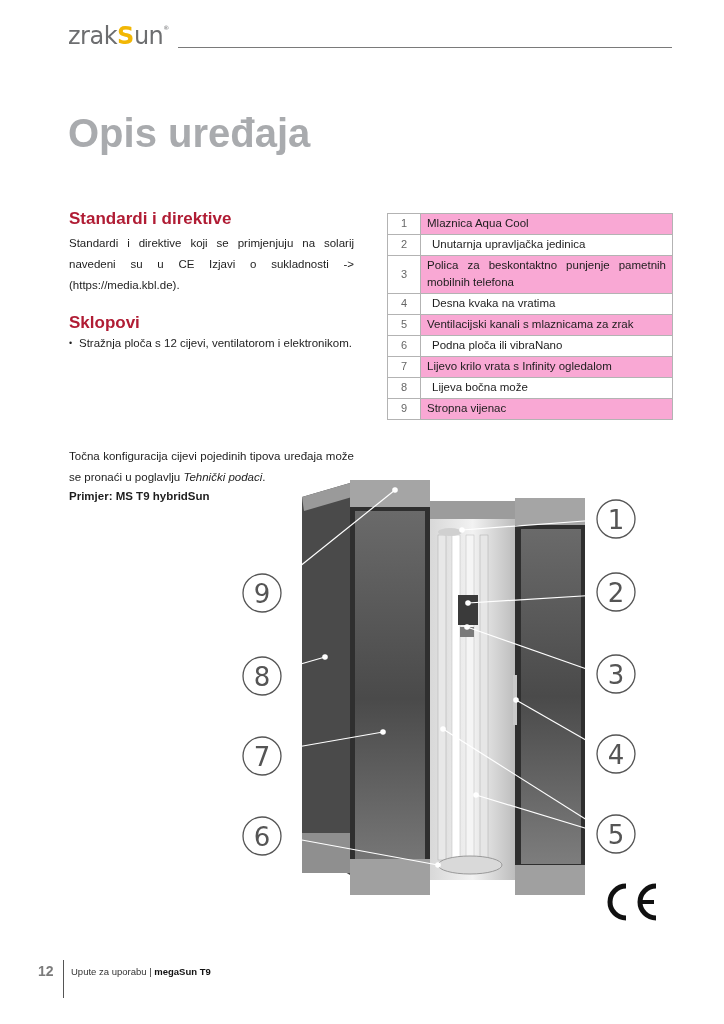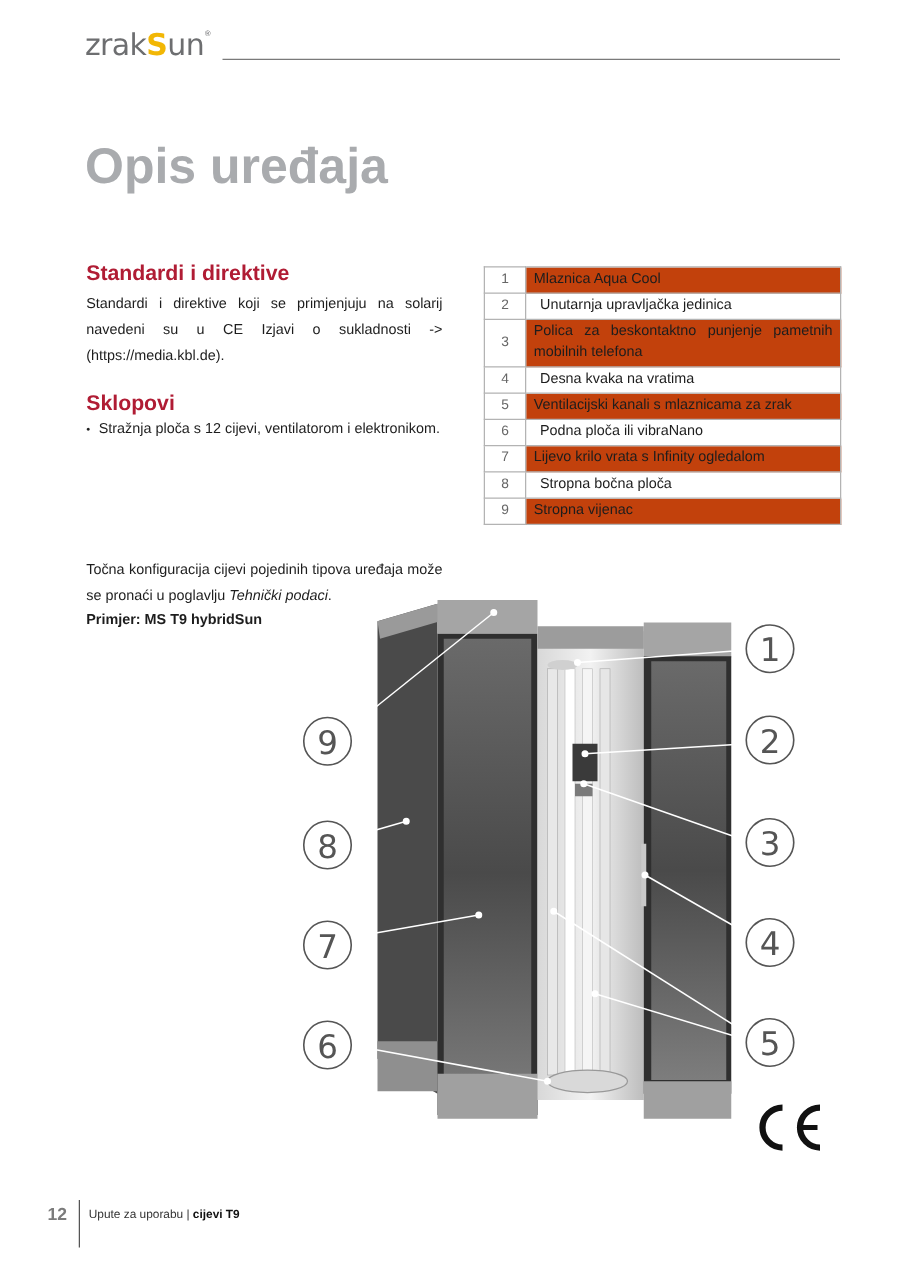--- a/index.html
+++ b/index.html
@@ -13,21 +13,21 @@
   .page-title { position: absolute; left: 68px; top: 111px; font-size: 40px; font-weight: bold; color: #a9abae; margin: 0; }
   .section-h { position: absolute; left: 69px; font-size: 17px; font-weight: bold; color: #b01c34; margin: 0; }
   .para { position: absolute; left: 69px; width: 285px; font-size: 11.5px; line-height: 21px; text-align: justify; margin: 0; color: #1d1d1d; }
   .bullets { position: absolute; left: 69px; top: 333px; width: 285px; margin: 0; padding: 0; list-style: none; font-size: 11.5px; line-height: 21px; color: #1d1d1d; }
   .bullets li { padding-left: 10px; position: relative; text-align: justify; margin-bottom: 3px; }
   .bullets li::before { content: "•"; position: absolute; left: 0; font-size: 9px; }
   .example { position: absolute; left: 69px; top: 490px; font-size: 11.5px; font-weight: bold; color: #1d1d1d; }
   table.legend { position: absolute; left: 387px; top: 213px; width: 286px; border-collapse: collapse; font-size: 11.5px; }
   table.legend td { border: 1px solid #b3b3b3; padding: 1px 6px 2px 6px; line-height: 17px; color: #1d1d1d; }
   table.legend td.num { width: 20px; text-align: center; color: #666; font-size: 11px; background: #fff; }
-  table.legend tr.hl td.desc { background: #c2410c; }
+  table.legend tr.hl td.desc { background: #f9a8d4; }
   table.legend tr.plain td.desc { background: #ffffff; padding-left: 11px; }
   table.legend td.desc { text-align: justify; }
   .figure { position: absolute; left: 230px; top: 475px; width: 450px; height: 430px; }
   .footer-num { position: absolute; left: 38px; top: 963px; font-size: 14px; font-weight: bold; color: #7b7b7b; }
   .footer-rule { position: absolute; left: 63px; top: 960px; width: 1px; height: 38px; background: #555; }
   .footer-text { position: absolute; left: 71px; top: 966px; font-size: 9.5px; color: #333; }
   .footer-text b { color: #111; }
   .ce { position: absolute; left: 600px; top: 878px; width: 60px; height: 48px; }
 </style>
 </head>
@@ -73,21 +73,21 @@
       <tr class="plain">
         <td class="num">6</td>
         <td class="desc">Podna ploča ili vibraNano</td>
       </tr>
       <tr class="hl">
         <td class="num">7</td>
         <td class="desc">Lijevo krilo vrata s Infinity ogledalom</td>
       </tr>
       <tr class="plain">
         <td class="num">8</td>
-        <td class="desc">Stropna bočna ploča</td>
+        <td class="desc">Lijeva bočna može</td>
       </tr>
       <tr class="hl">
         <td class="num">9</td>
         <td class="desc">Stropna vijenac</td>
       </tr>
     </tbody>
 </table>
 
 <svg class="figure" viewBox="0 0 450 430" xmlns="http://www.w3.org/2000/svg">
   <defs>
@@ -198,13 +198,13 @@
 </svg>
 
 <svg class="ce" viewBox="0 0 60 48" xmlns="http://www.w3.org/2000/svg">
   <path d="M26 8 A16 16 0 1 0 26 40" fill="none" stroke="#111" stroke-width="5"></path>
   <path d="M56 8 A16 16 0 1 0 56 40" fill="none" stroke="#111" stroke-width="5"></path>
   <line x1="38" y1="24" x2="54" y2="24" stroke="#111" stroke-width="4"></line>
 </svg>
 
 <div class="footer-num">12</div>
 <div class="footer-rule"></div>
-<div class="footer-text"><span>Upute za uporabu | </span><b>cijevi T9</b></div>
+<div class="footer-text"><span>Upute za uporabu | </span><b>megaSun T9</b></div>
 
 </body></html>

